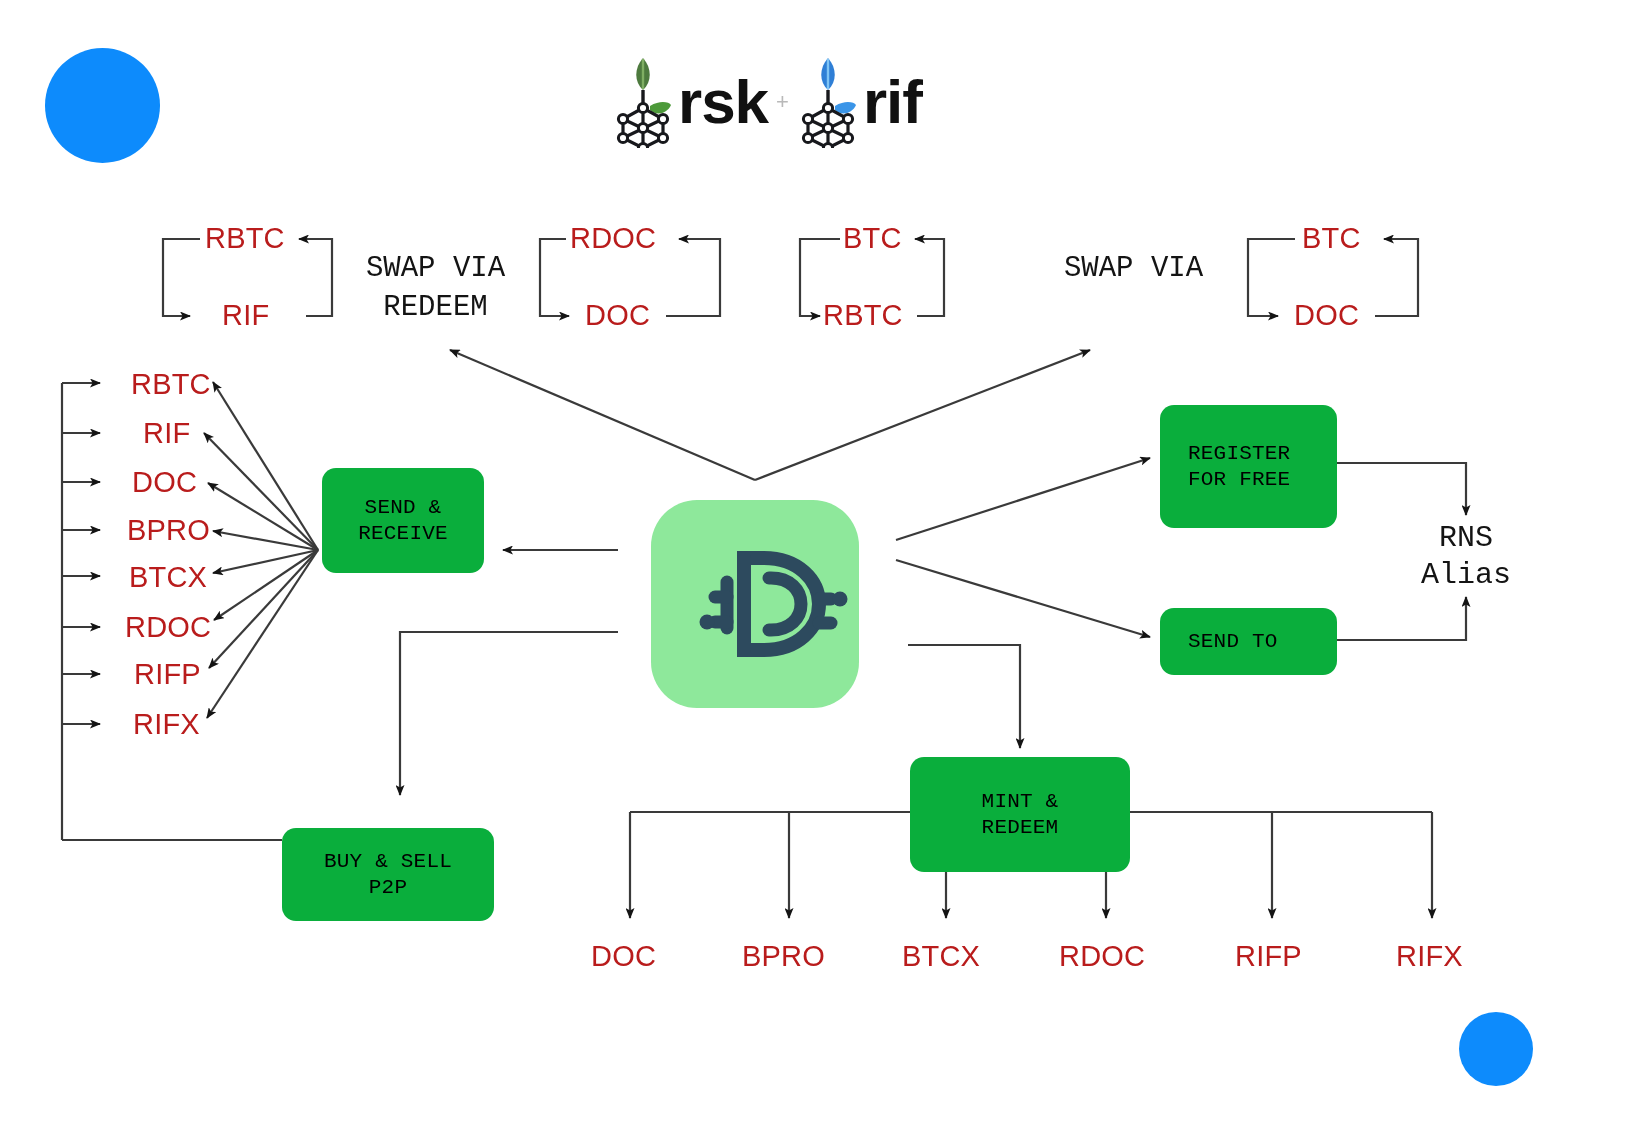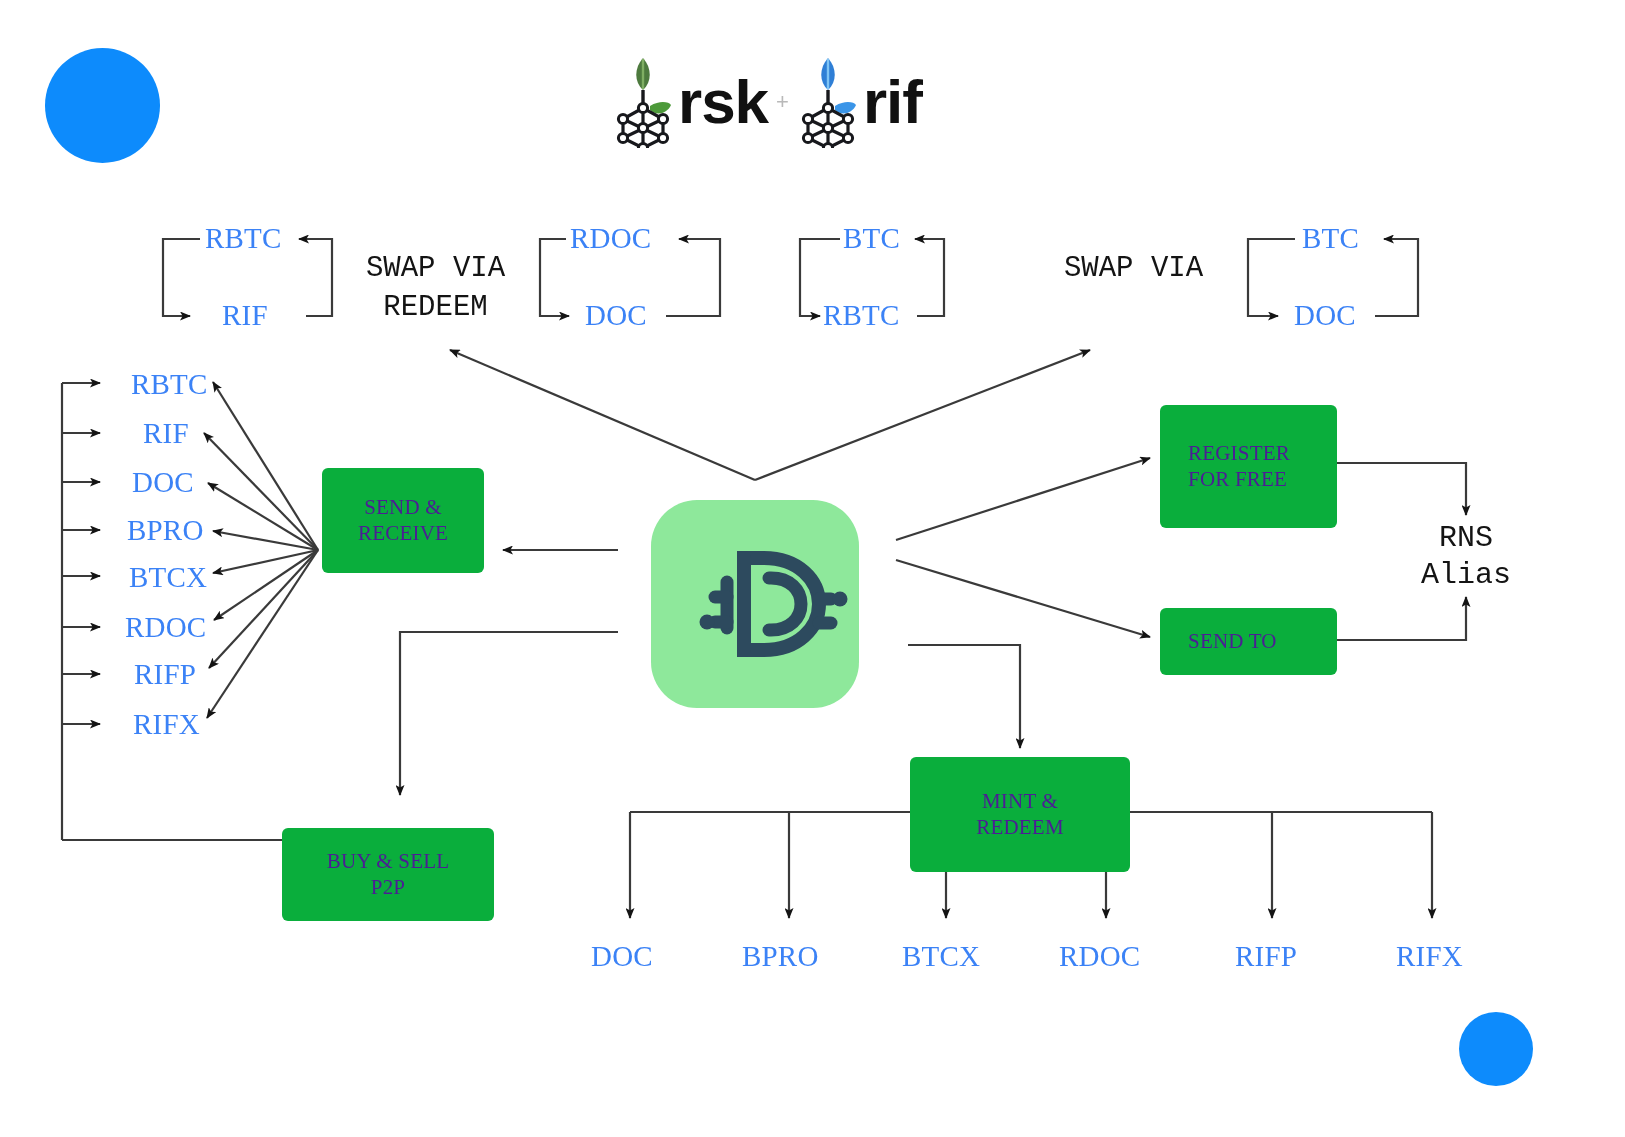--- a/index.html
+++ b/index.html
@@ -25,37 +25,37 @@
     width: 1625px;
     height: 1137px;
     pointer-events: none;
   }
   .node {
     position: absolute;
     box-sizing: border-box;
   }
   .green-box {
     background: #0aae3c;
-    border-radius: 6px;
-    color: #4c1d95;
+    border-radius: 14px;
+    color: #000000;
     display: flex;
     align-items: center;
     justify-content: center;
     text-align: center;
     font-size: 21px;
     line-height: 1.22;
     letter-spacing: 0.2px;
-    font-family: Liberation Serif, serif;
+    font-family: Liberation Mono, monospace;
   }
   .green-box span { display: block; }
   .token-label {
     position: absolute;
     font-size: 29px;
-    color: #3b82f6;
-    font-family: Liberation Serif, serif;
+    color: #b91c1c;
+    font-family: Liberation Sans, sans-serif;
     white-space: nowrap;
     letter-spacing: 0.2px;
   }
   .swap-label {
     position: absolute;
     font-size: 29px;
     color: #141414;
     text-align: center;
     line-height: 1.35;
     white-space: nowrap;

